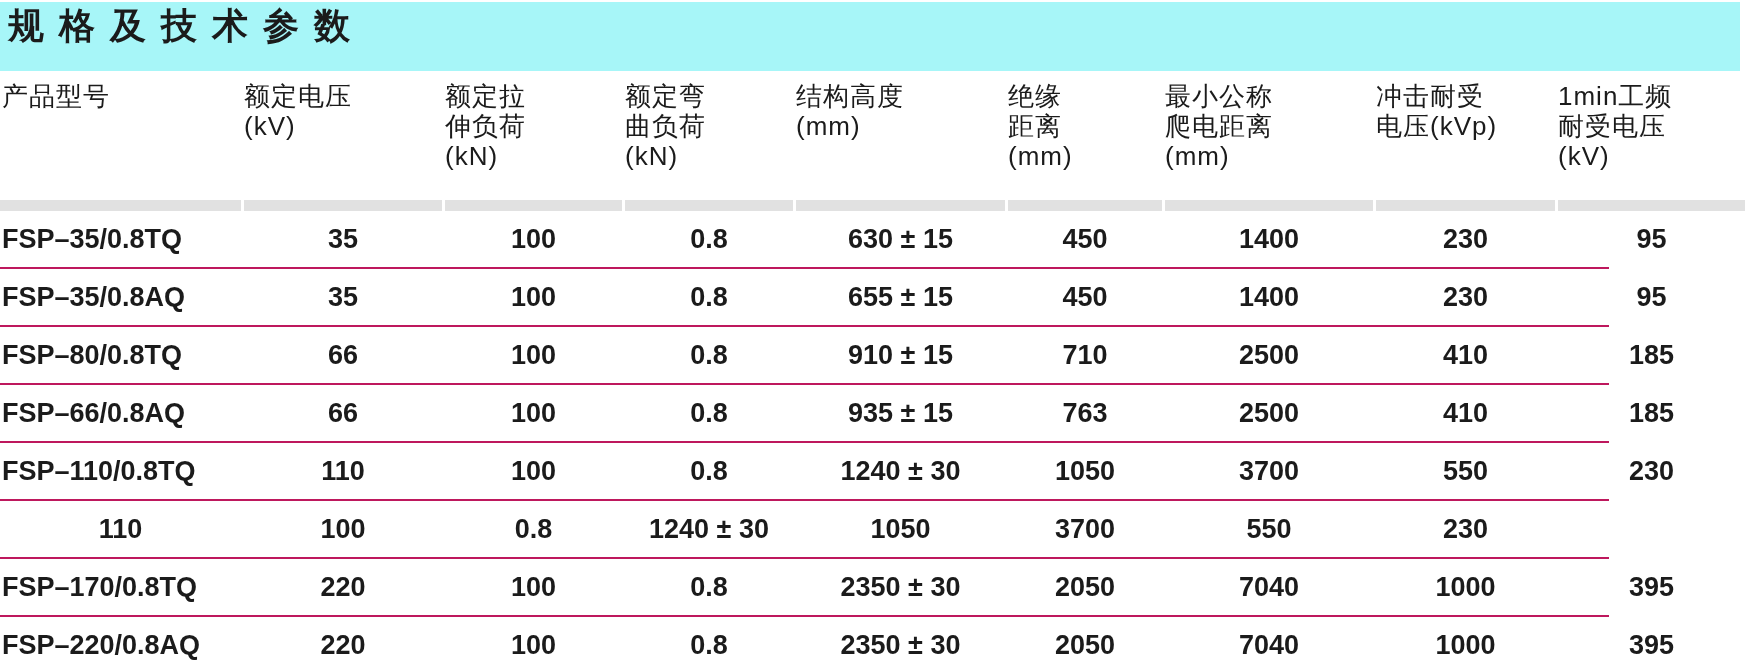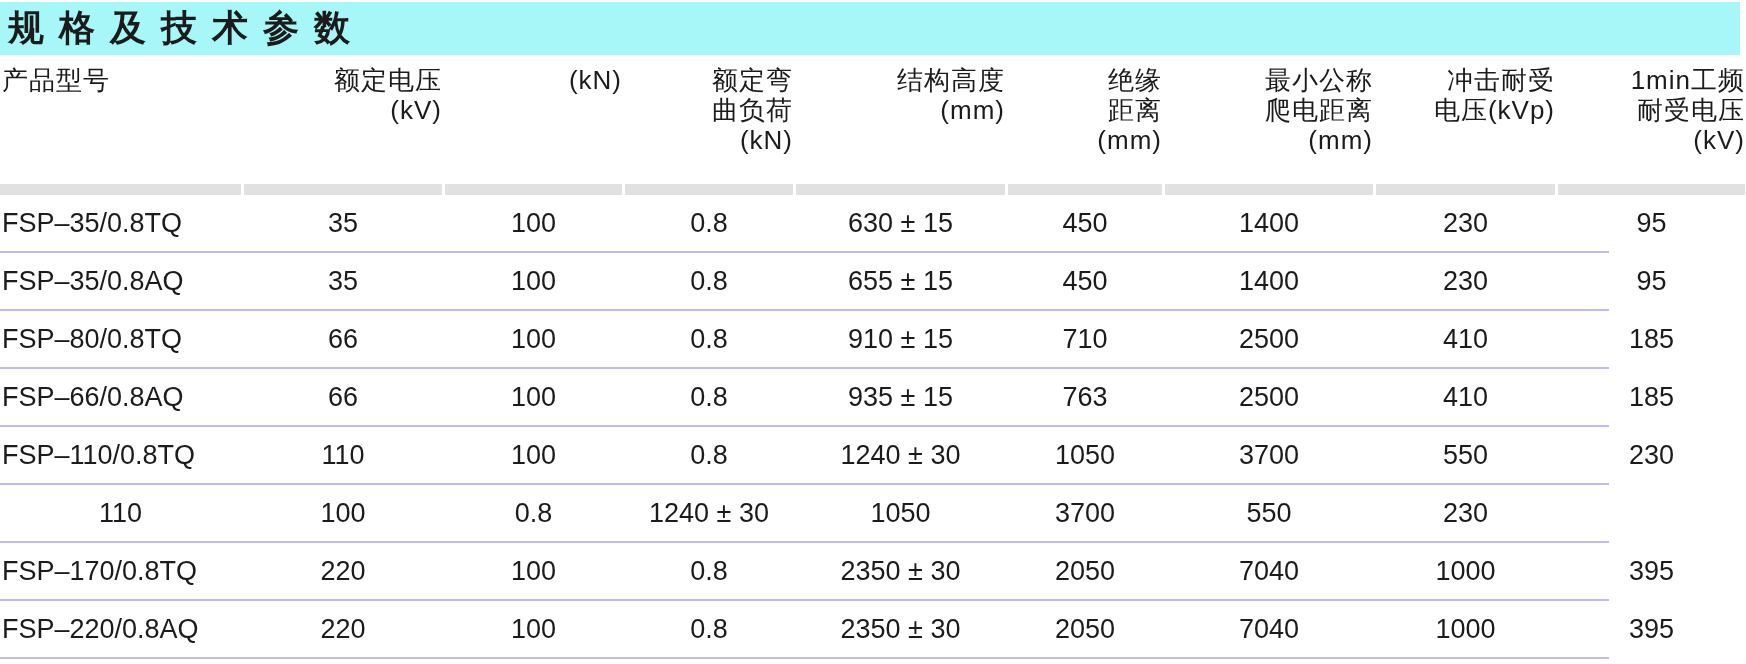--- a/index.html
+++ b/index.html
@@ -8,57 +8,58 @@
     background: #ffffff;
     font-family: "Liberation Sans", "DejaVu Sans", sans-serif;
     color: #1b1b1b;
     overflow: hidden;
   }
   .page { width: 1746px; height: 664px; position: relative; }
 
   
   .title-bar {
     margin-top: 2px;
-    width: 1740px; height: 53px;
+    width: 1740px; height: 69px;
     background: #a7f6f8;
-    display: flex; align-items: center;
+    display: flex; 
   }
   .title-bar .title-text {
     font-size: 36px; font-weight: bold;
     letter-spacing: 15px;
     padding-left: 8px;
     white-space: nowrap;
   }
 
   
   .cols {
     display: grid;
     grid-template-columns: 241px 198px 177px 168px 209px 154px 208px 179px 187px;
     column-gap: 3px;
     width: 1609px;
   }
 
   
   .thead { height: 129px; box-sizing: border-box; padding-top: 10px; }
   .hcell {
-    text-align: right;
+    text-align: left;
     font-size: 26px; line-height: 30px;
     letter-spacing: 1px;
     white-space: nowrap;
   }
   .hcell.left { text-align: left; padding-left: 2px; }
 
   
   .band { height: 11px; }
   .bcell { background: #e1e1e1; height: 11px; }
 
   
   .trow {
     height: 58px; box-sizing: border-box;
-    border-bottom: 2px solid #c4b5fd;
+    border-bottom: 2px solid #be185d;
+    font-weight: bold;
   }
   .tcell {
     display: flex; align-items: center; justify-content: center;
     font-size: 27px;
     white-space: nowrap;
   }
   .tcell.left { justify-content: flex-start; padding-left: 2px; }
 </style>
 </head>
 <body>
@@ -71,20 +72,22 @@
 
   <div class="cols thead" id="thead">
       <div class="hcell left">
         <div>产品型号</div>
       </div>
       <div class="hcell">
         <div>额定电压</div>
         <div>(kV)</div>
       </div>
       <div class="hcell">
+        <div>额定拉</div>
+        <div>伸负荷</div>
         <div>(kN)</div>
       </div>
       <div class="hcell">
         <div>额定弯</div>
         <div>曲负荷</div>
         <div>(kN)</div>
       </div>
       <div class="hcell">
         <div>结构高度</div>
         <div>(mm)</div>

